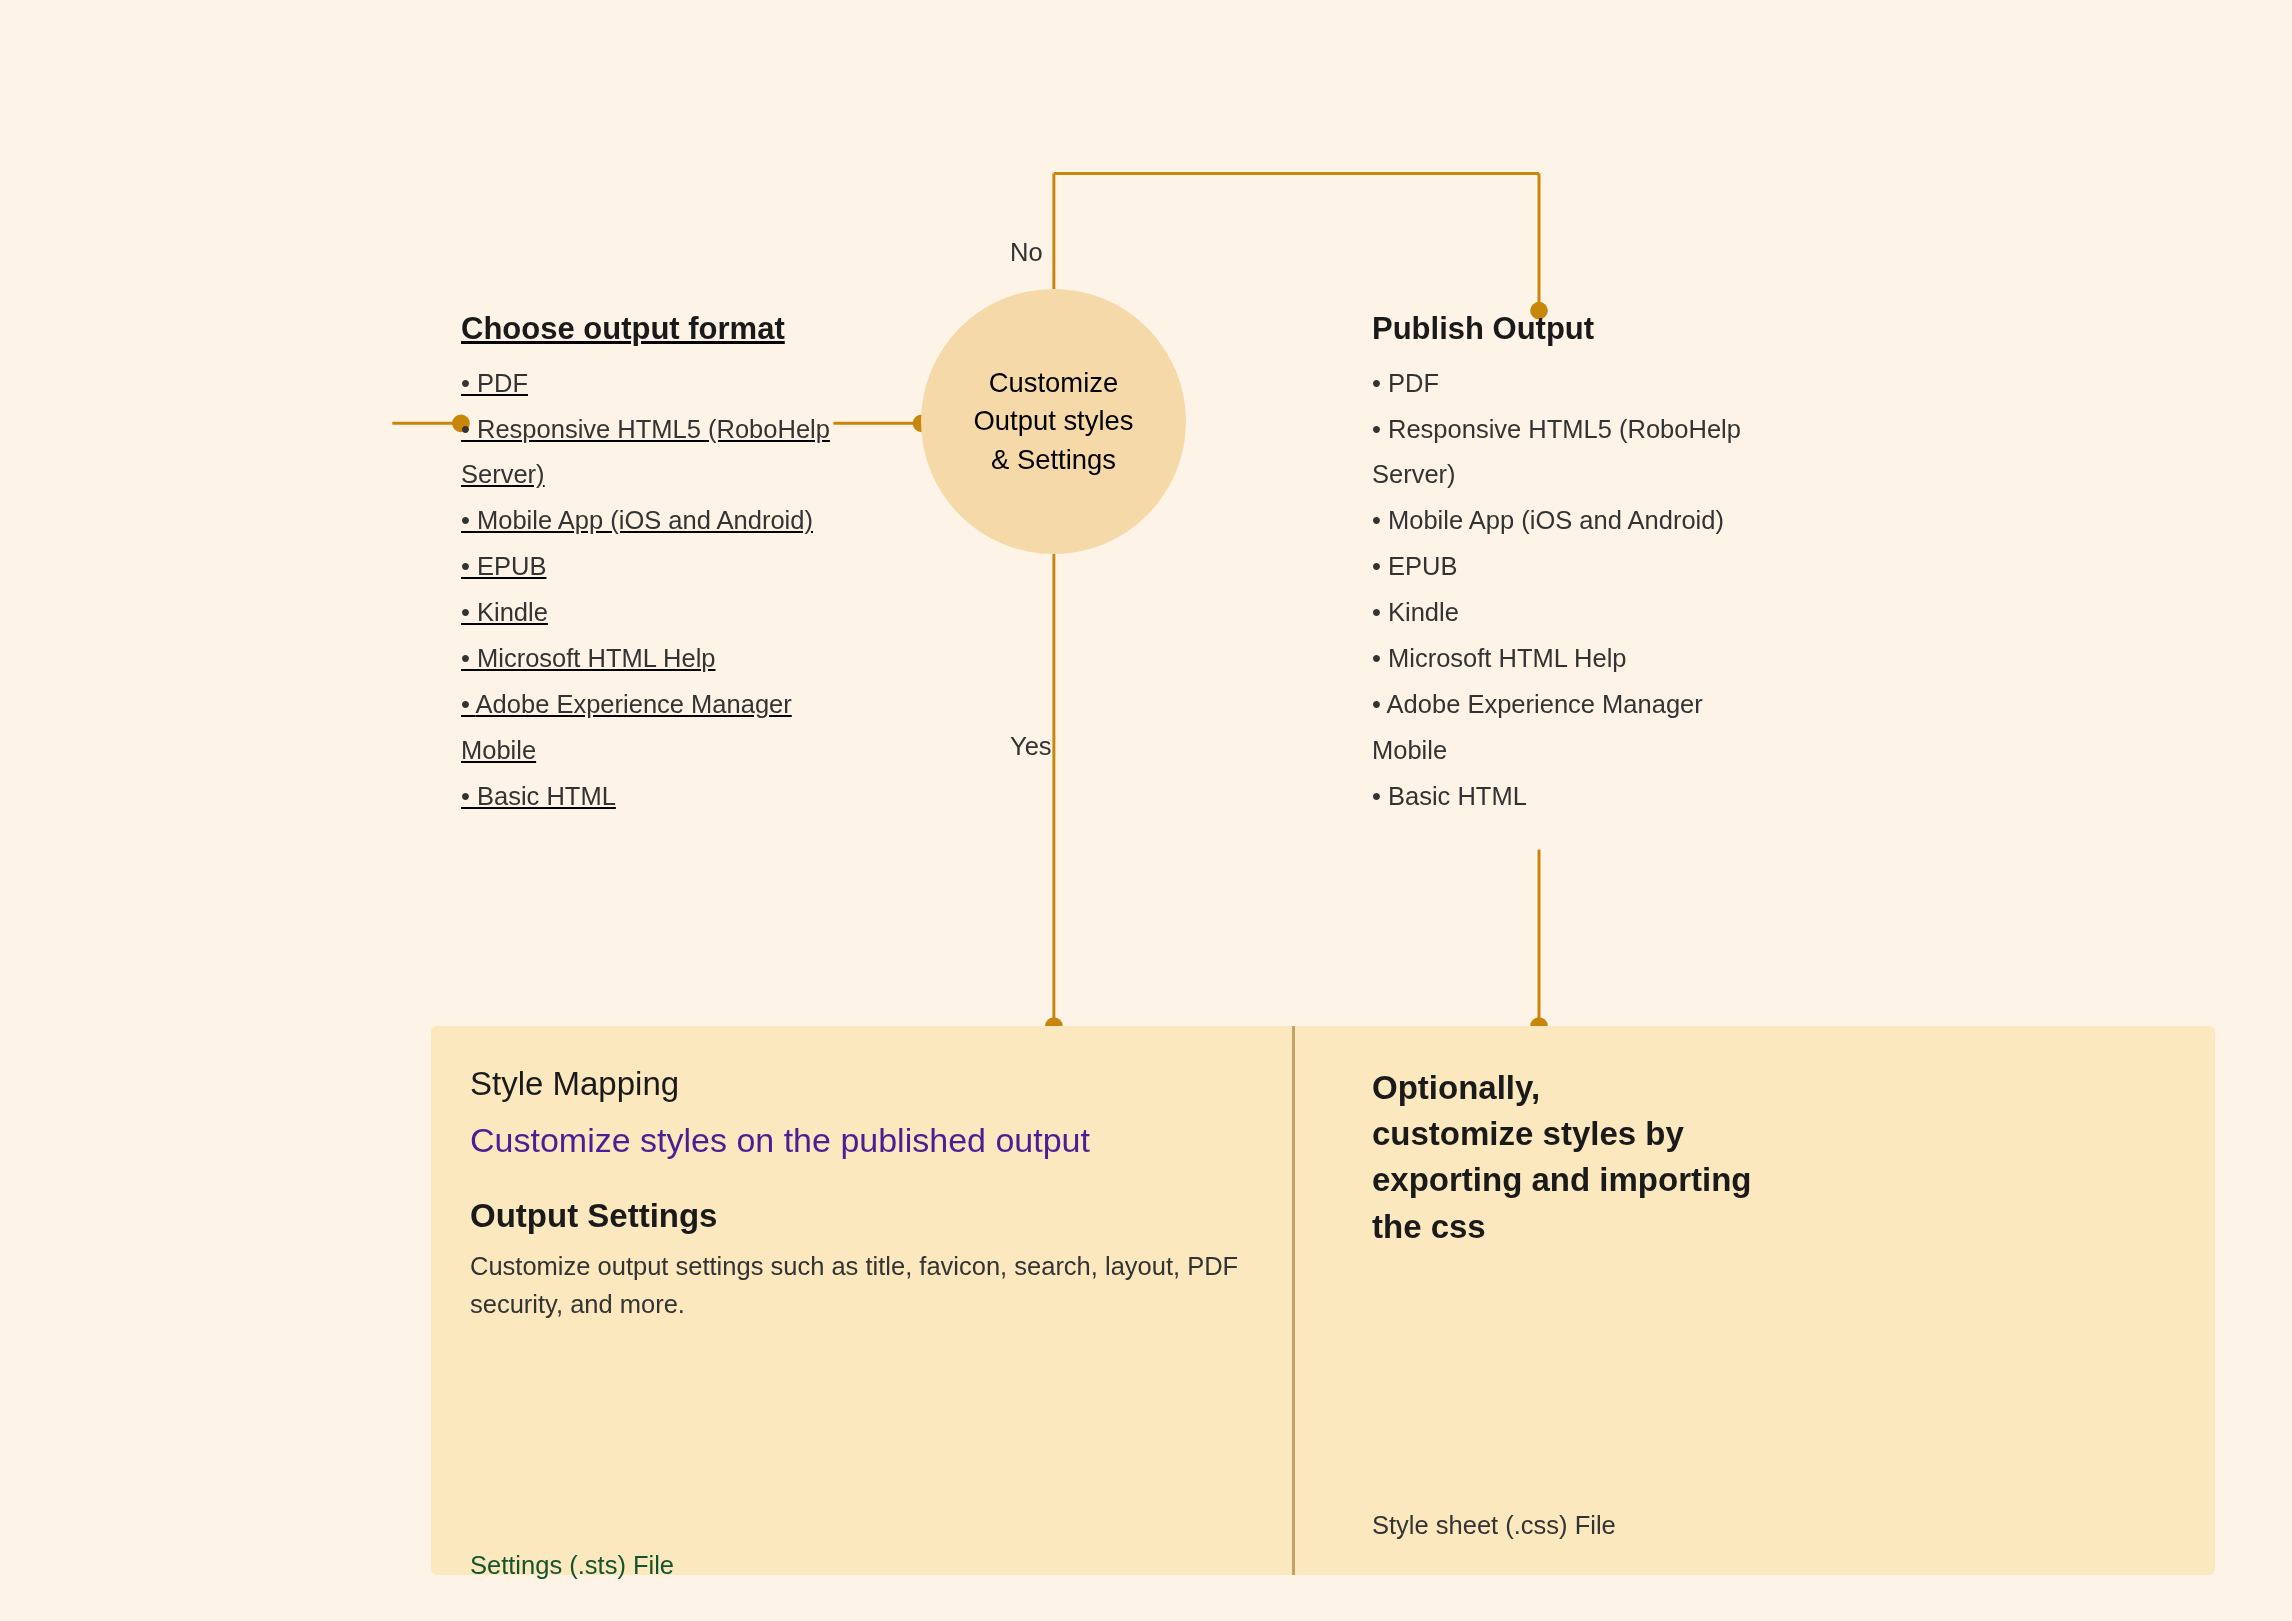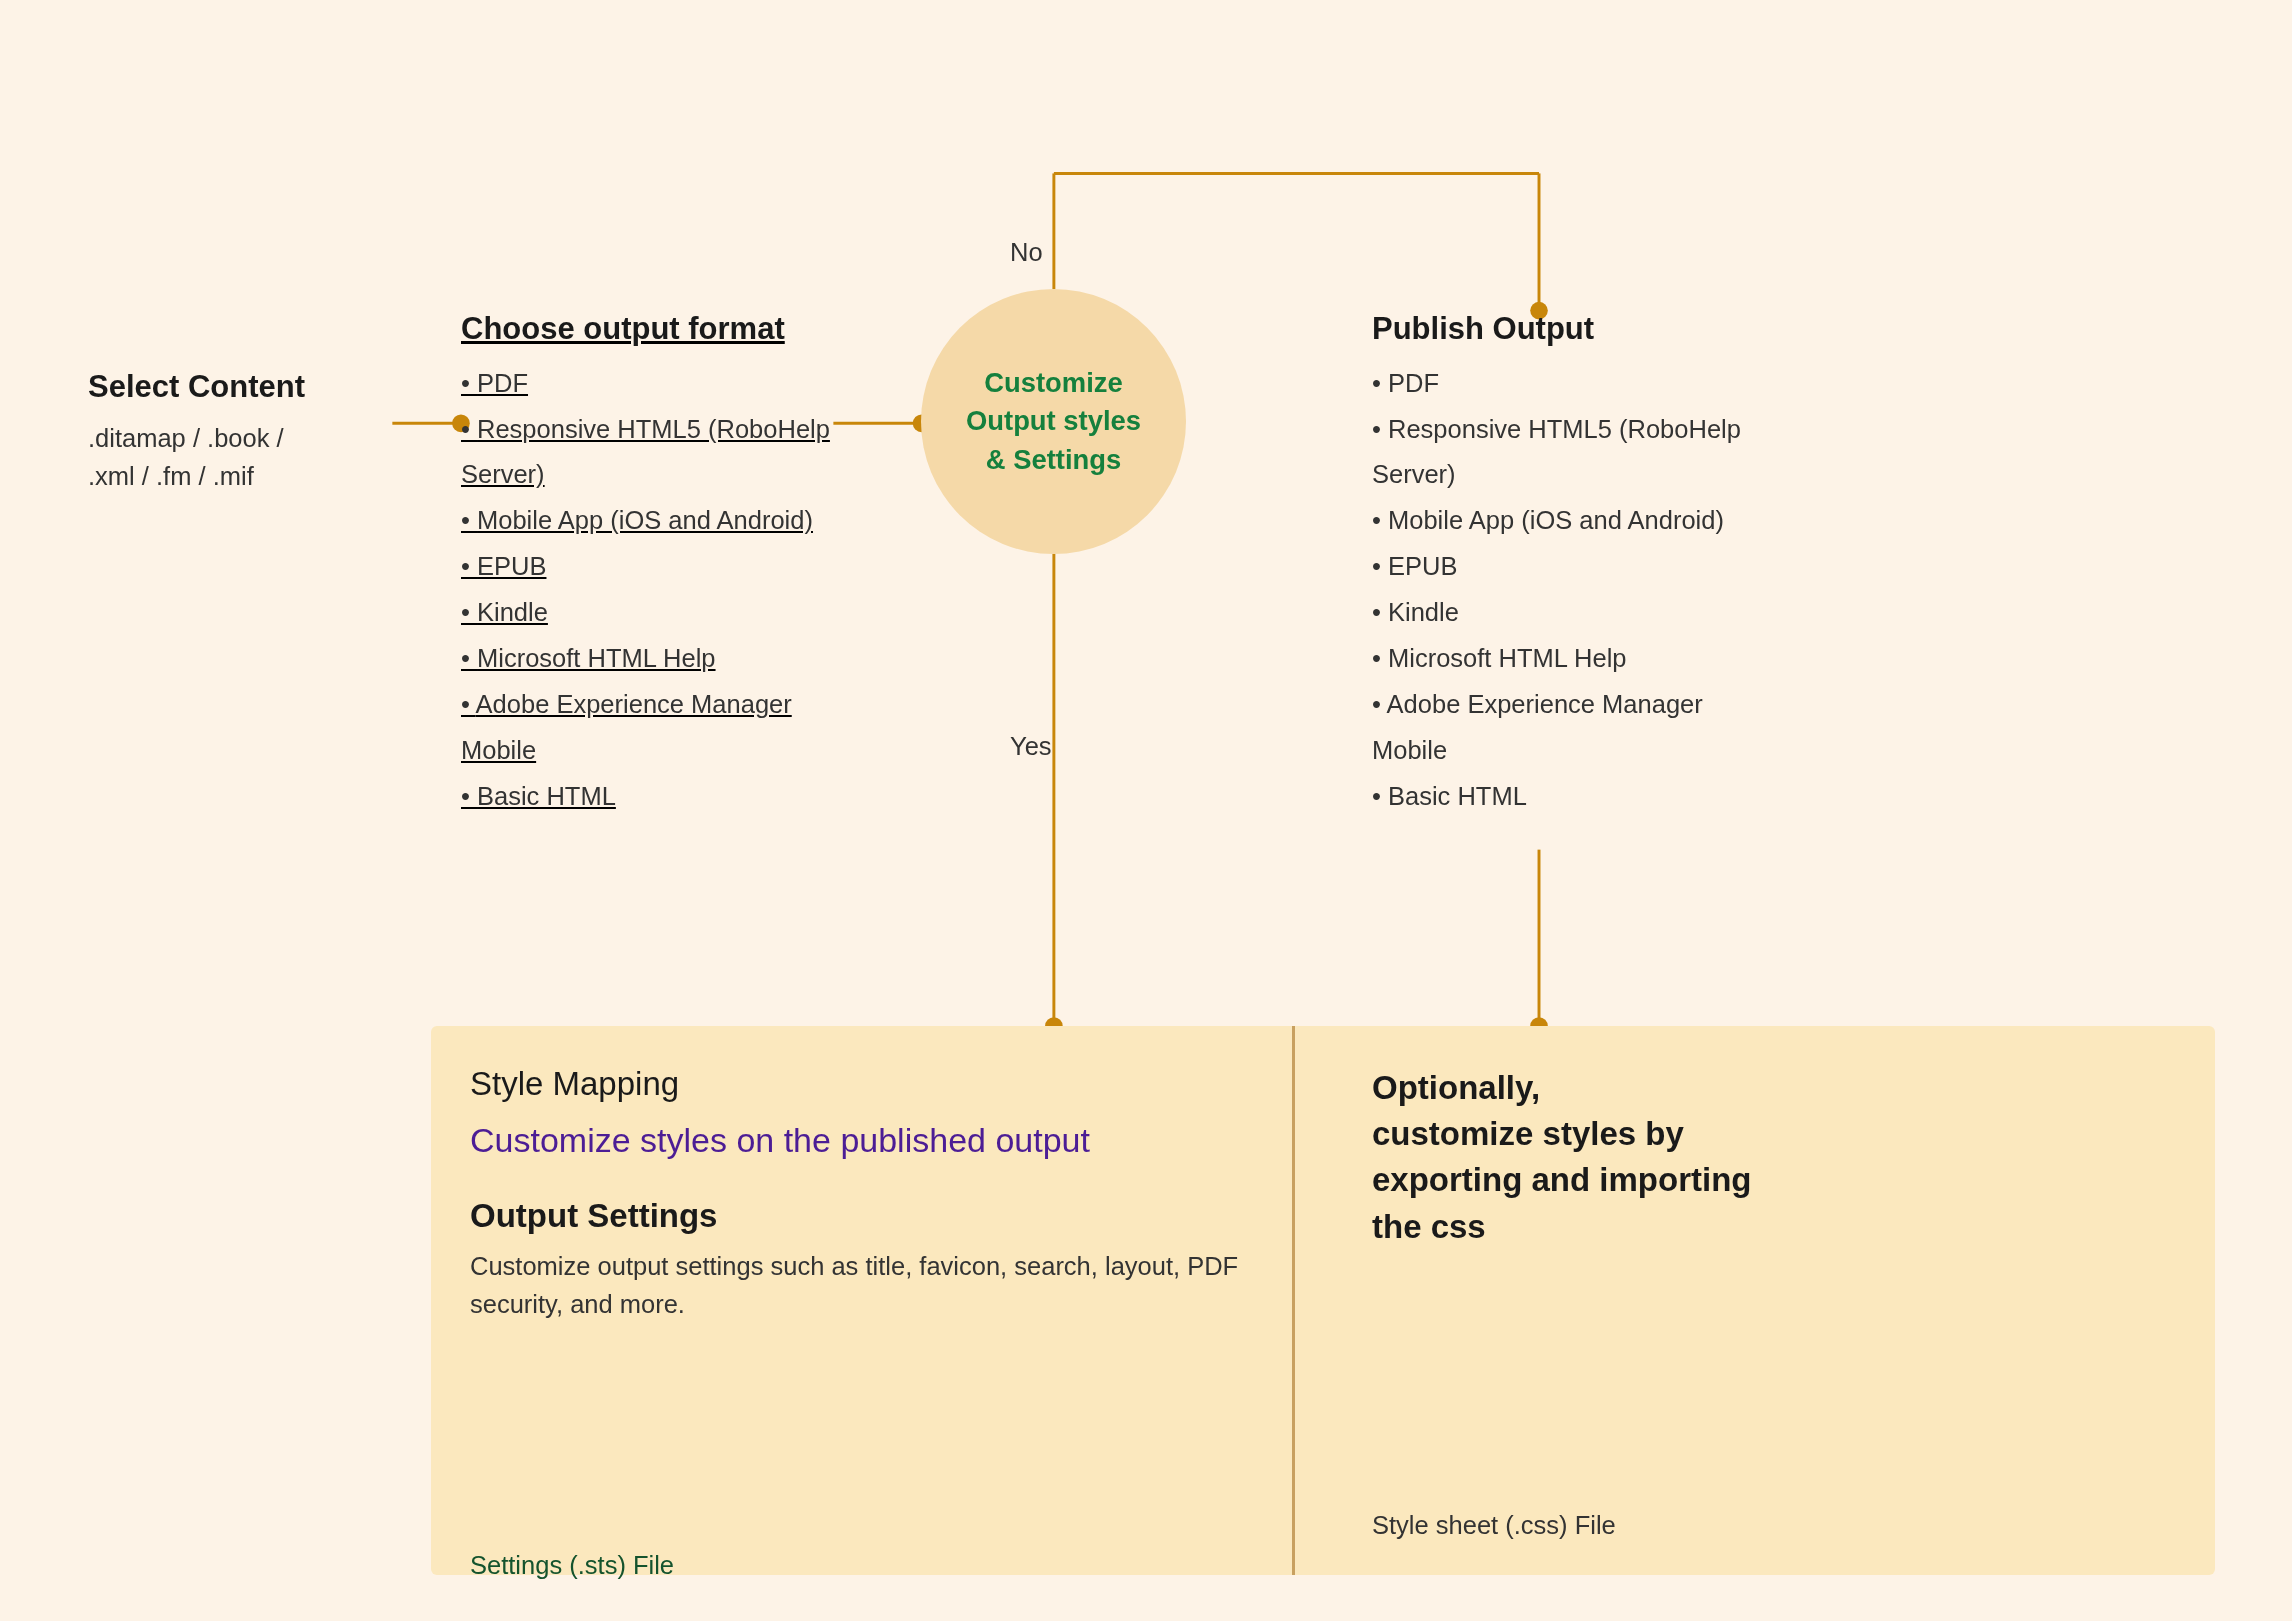--- a/index.html
+++ b/index.html
@@ -77,22 +77,22 @@
       height: 265px;
       border-radius: 50%;
       background-color: #f5d9a8;
       display: flex;
       align-items: center;
       justify-content: center;
       text-align: center;
     }
     .customize-circle .node-title {
       font-size: 27.4px;
-      font-weight: 700;
-      color: #15803d;
+      font-weight: 400;
+      color: #000000;
       line-height: 1.4;
       padding: 19.6px;
     }
 
     
     .publish-output {
       top: 265px;
       left: 1372px;
       width: 412px;
     }
@@ -264,24 +264,20 @@
     <line class="arrow-line" x1="1490" y1="1390" x2="1490" y2="1490"></line>
     <circle class="arrow-dot" cx="1490" cy="1490" r="9"></circle>
 
     <line class="arrow-line" x1="1490" y1="1370" x2="1490" y2="1400"></line>
   </svg>
 
   <div class="label-text label-no">No</div>
 
   <div class="label-text label-yes">Yes</div>
 
-  <div class="node select-content">
-    <div class="node-title">Select Content</div>
-    <div class="node-sub">.ditamap / .book /<br>.xml / .fm / .mif</div>
-  </div>
 
   <div class="node choose-output">
     <div class="node-title">Choose output format</div>
     <ul class="node-list">
       <li>PDF</li>
       <li>Responsive HTML5 (RoboHelp Server)</li>
       <li>Mobile App (iOS and Android)</li>
       <li>EPUB</li>
       <li>Kindle</li>
       <li>Microsoft HTML Help</li>

